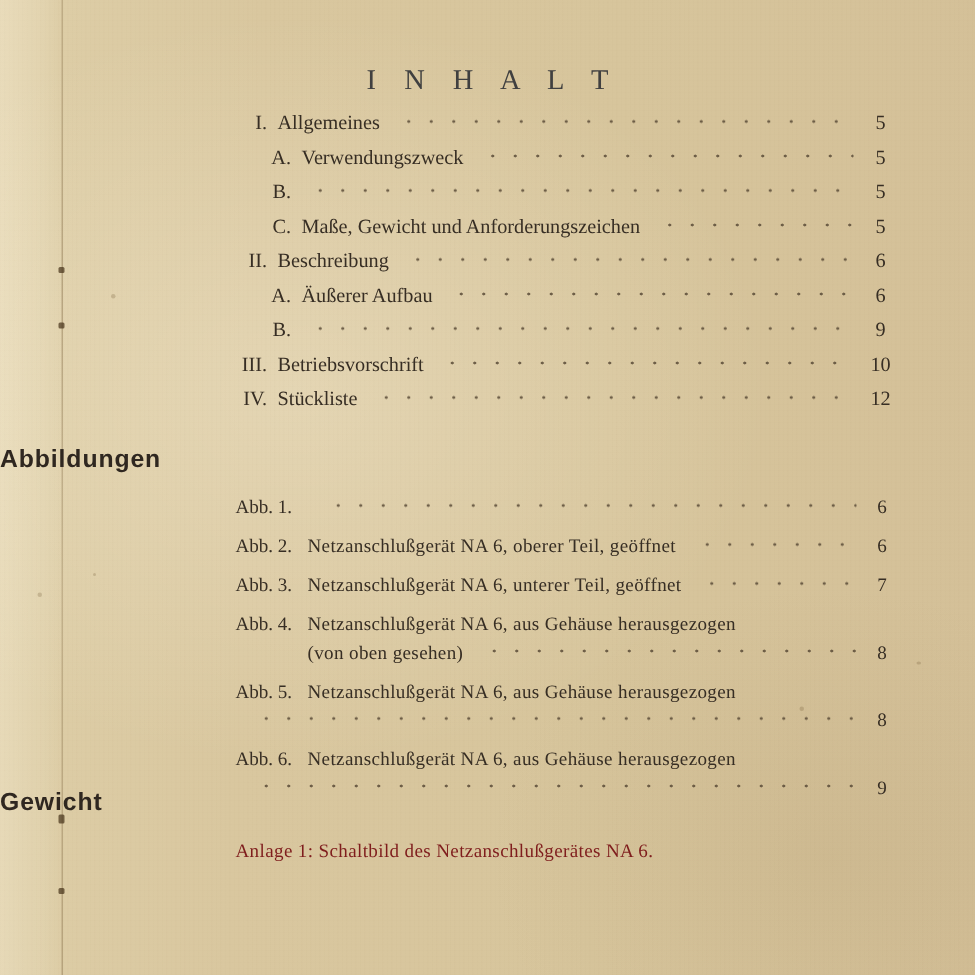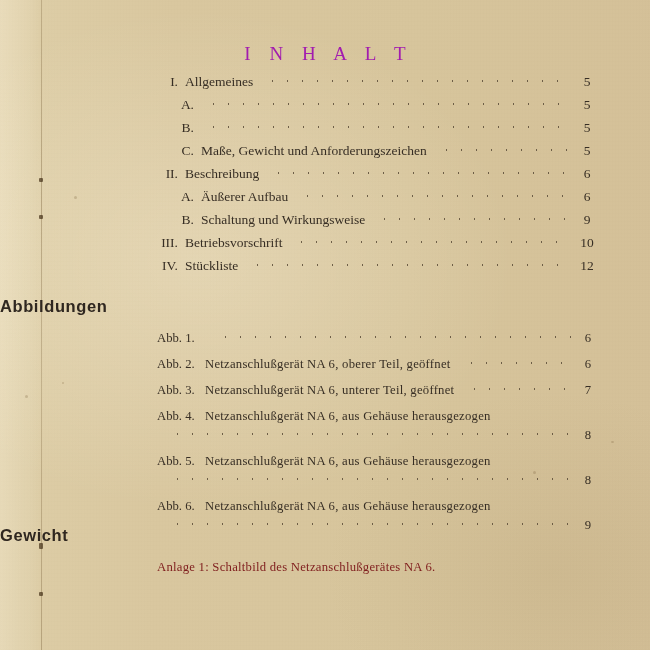--- a/index.html
+++ b/index.html
@@ -77,21 +77,21 @@
   }
 
   .inhalt-title {
     position: absolute;
     top: 43px;
     left: 0; right: 0;
     text-align: center;
     font-size: 19px;
     letter-spacing: 7px;
     text-indent: 7px;
-    color: #a21caf;
+    color: #404040;
     font-family: "Liberation Serif", "DejaVu Serif", serif;
   }
 
   
   .toc {
     position: absolute;
     top: 74px;
     left: 148px;
     width: 452px;
   }
@@ -233,20 +233,21 @@
   <div class="toc">
 
   <div class="toc-row">
         <span class="toc-num">I.</span>
         <span class="toc-label">Allgemeines</span>
         <span class="toc-leader"></span>
         <span class="toc-page">5</span>
       </div>
       <div class="toc-row sub">
         <span class="toc-num">A.</span>
+        <span class="toc-label">Verwendungszweck</span>
         <span class="toc-leader"></span>
         <span class="toc-page">5</span>
       </div>
       <div class="toc-row sub">
         <span class="toc-num">B.</span>
         <span class="toc-leader"></span>
         <span class="toc-page">5</span>
       </div>
       <div class="toc-row sub">
         <span class="toc-num">C.</span>
@@ -261,21 +262,20 @@
         <span class="toc-page">6</span>
       </div>
       <div class="toc-row sub">
         <span class="toc-num">A.</span>
         <span class="toc-label">Äußerer Aufbau</span>
         <span class="toc-leader"></span>
         <span class="toc-page">6</span>
       </div>
       <div class="toc-row sub">
         <span class="toc-num">B.</span>
-        <span class="toc-label">Schaltung und Wirkungsweise</span>
         <span class="toc-leader"></span>
         <span class="toc-page">9</span>
       </div>
       <div class="toc-row">
         <span class="toc-num">III.</span>
         <span class="toc-label">Betriebsvorschrift</span>
         <span class="toc-leader"></span>
         <span class="toc-page">10</span>
       </div>
       <div class="toc-row">
@@ -313,20 +313,21 @@
           <span class="fig-page">7</span>
         </div>
       </div>
       <div class="fig-row">
         <div class="fig-line">
           <span class="fig-key">Abb. 4.</span>
           <span class="fig-text">Netzanschlußgerät NA 6, aus Gehäuse herausgezogen</span>
           <span style="flex: 1 1 auto;"></span>
         </div>
         <div class="fig-line">
+          <span class="fig-text second">(von oben gesehen)</span>
           <span class="fig-leader"></span>
           <span class="fig-page">8</span>
         </div>
       </div>
       <div class="fig-row">
         <div class="fig-line">
           <span class="fig-key">Abb. 5.</span>
           <span class="fig-text">Netzanschlußgerät NA 6, aus Gehäuse herausgezogen</span>
           <span style="flex: 1 1 auto;"></span>
         </div>

